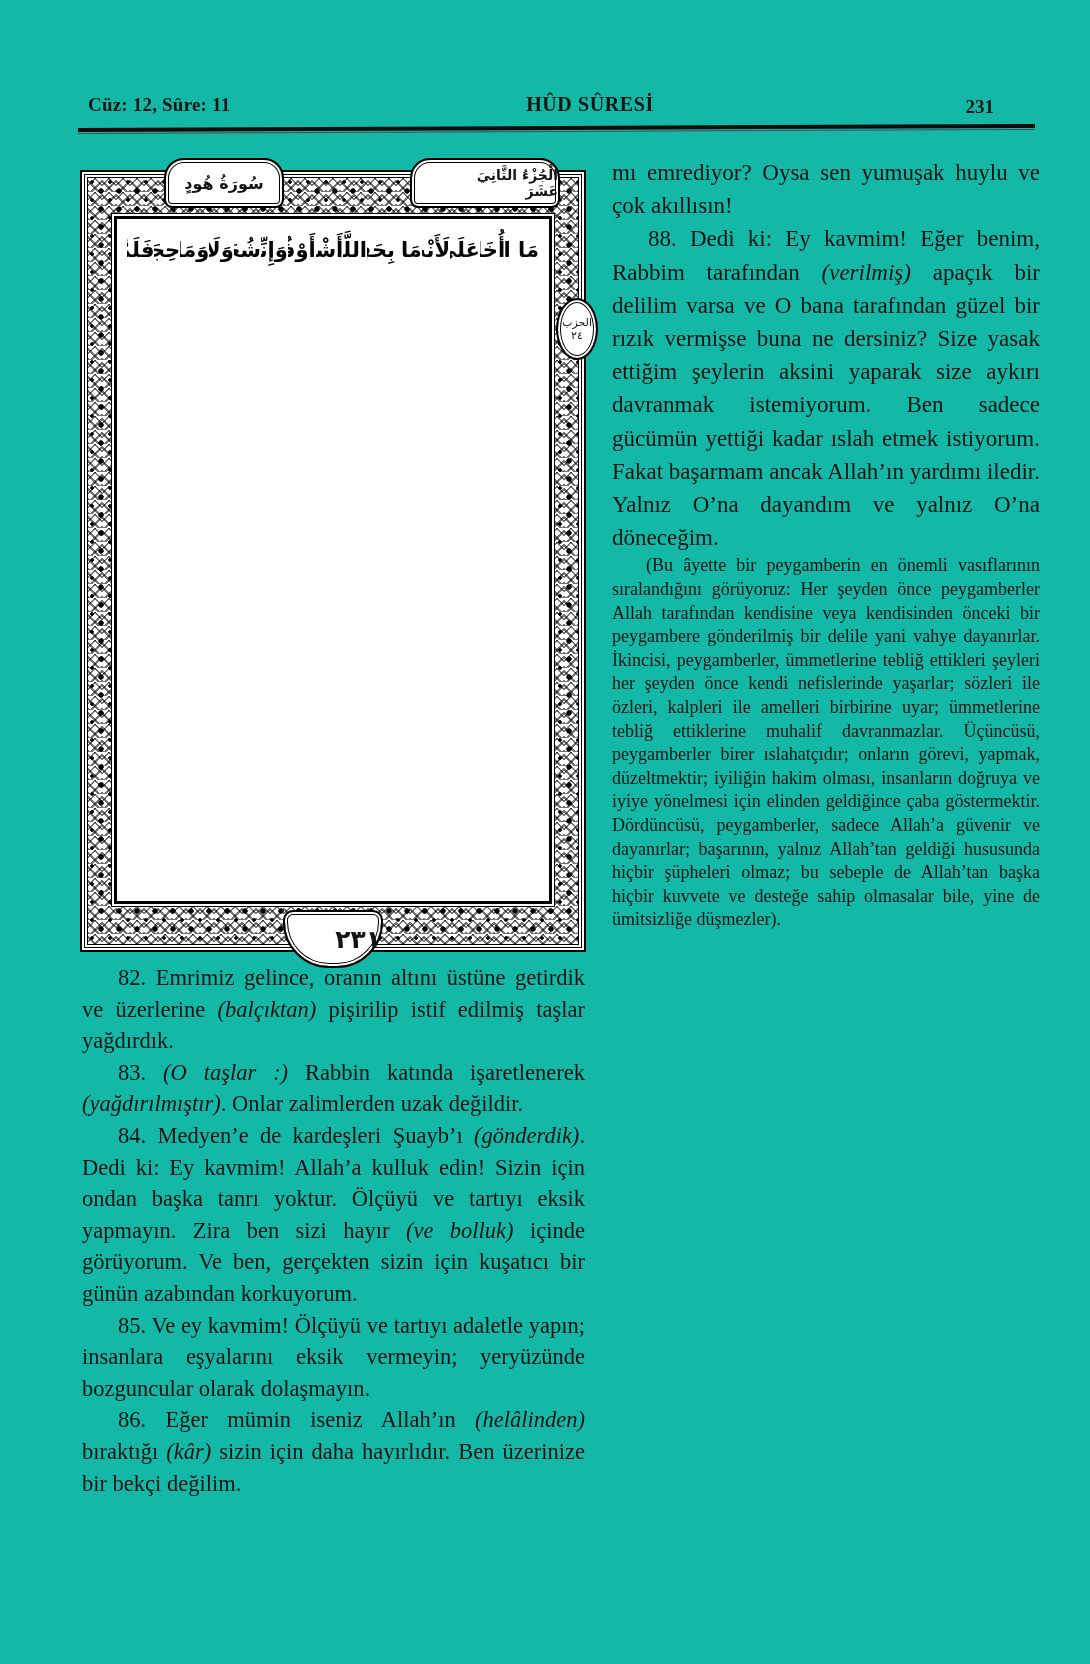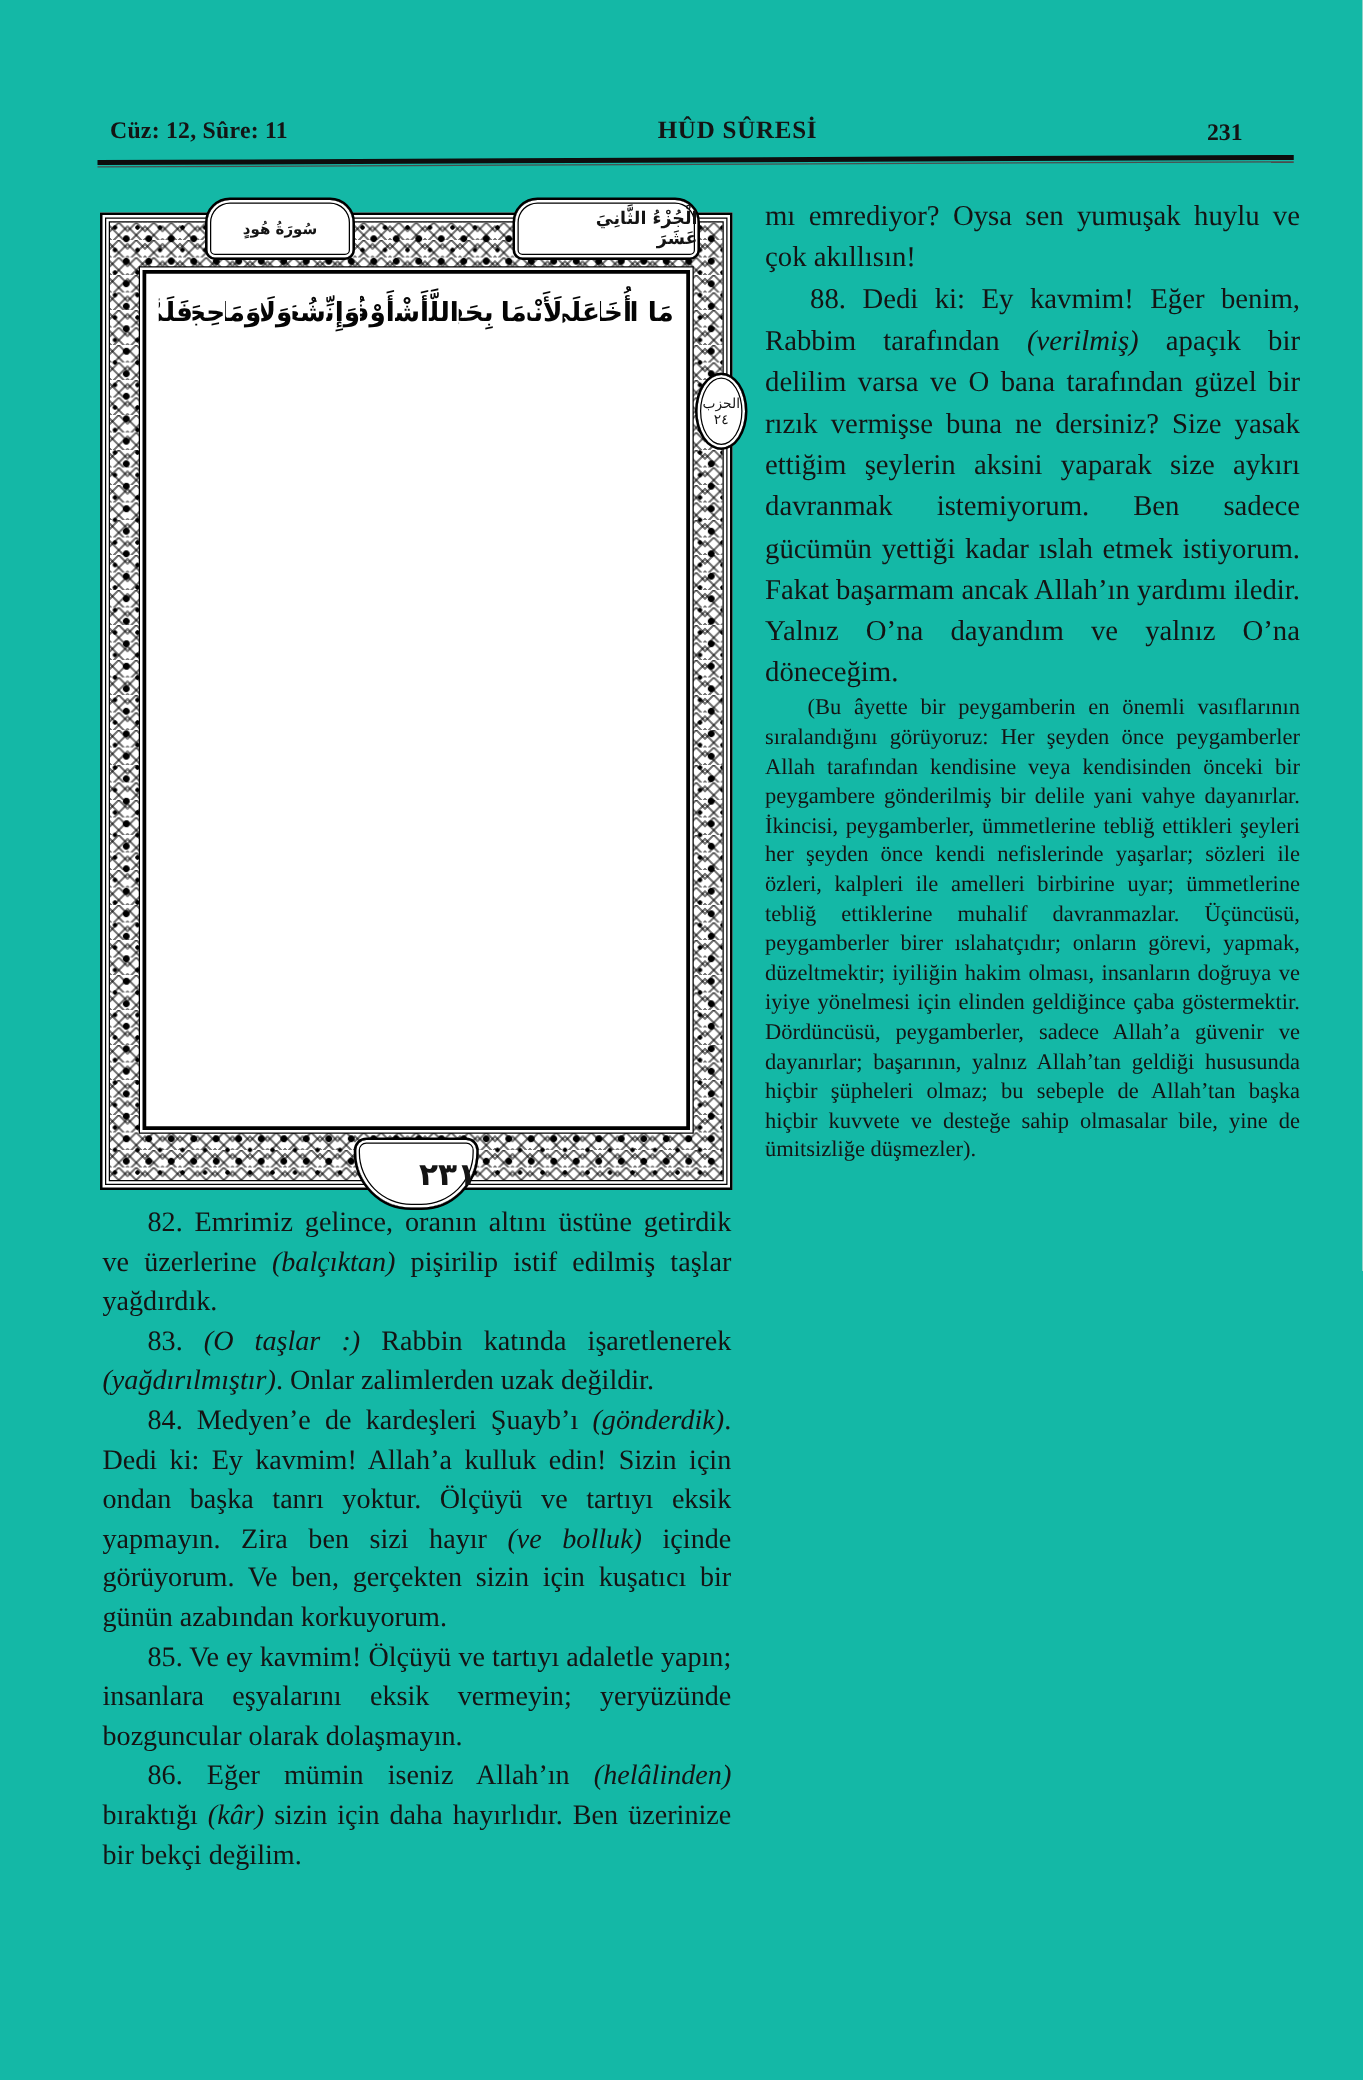--- a/index.html
+++ b/index.html
@@ -53,21 +53,21 @@
   }
   
   .cartouche{
     position:absolute;top:-12px;height:46px;background:#fff;
     border:2px solid #000;box-shadow:inset 0 0 0 2px #fff, inset 0 0 0 3px #000;
     border-radius:20px 20px 8px 8px;
     display:flex;align-items:center;justify-content:center;
     font-family:"DejaVu Sans", sans-serif;font-weight:bold;
     direction:rtl;z-index:3;
   }
-  .cart-surah{left:84px;width:116px;font-size:12px;}
+  .cart-surah{left:84px;width:116px;font-size:16px;}
   .cart-juz{right:26px;width:118px;font-size:14px;padding-left:28px;}
   
   .hizb{
     position:absolute;right:-12px;top:128px;width:38px;height:58px;
     background:#fff;border:2px solid #000;border-radius:50%;
     box-shadow:inset 0 0 0 2px #fff, inset 0 0 0 3px #000;
     display:flex;flex-direction:column;align-items:center;justify-content:center;
     font-family:"DejaVu Sans", sans-serif;font-size:11px;line-height:13px;
     direction:rtl;z-index:3;text-align:left;
   }

